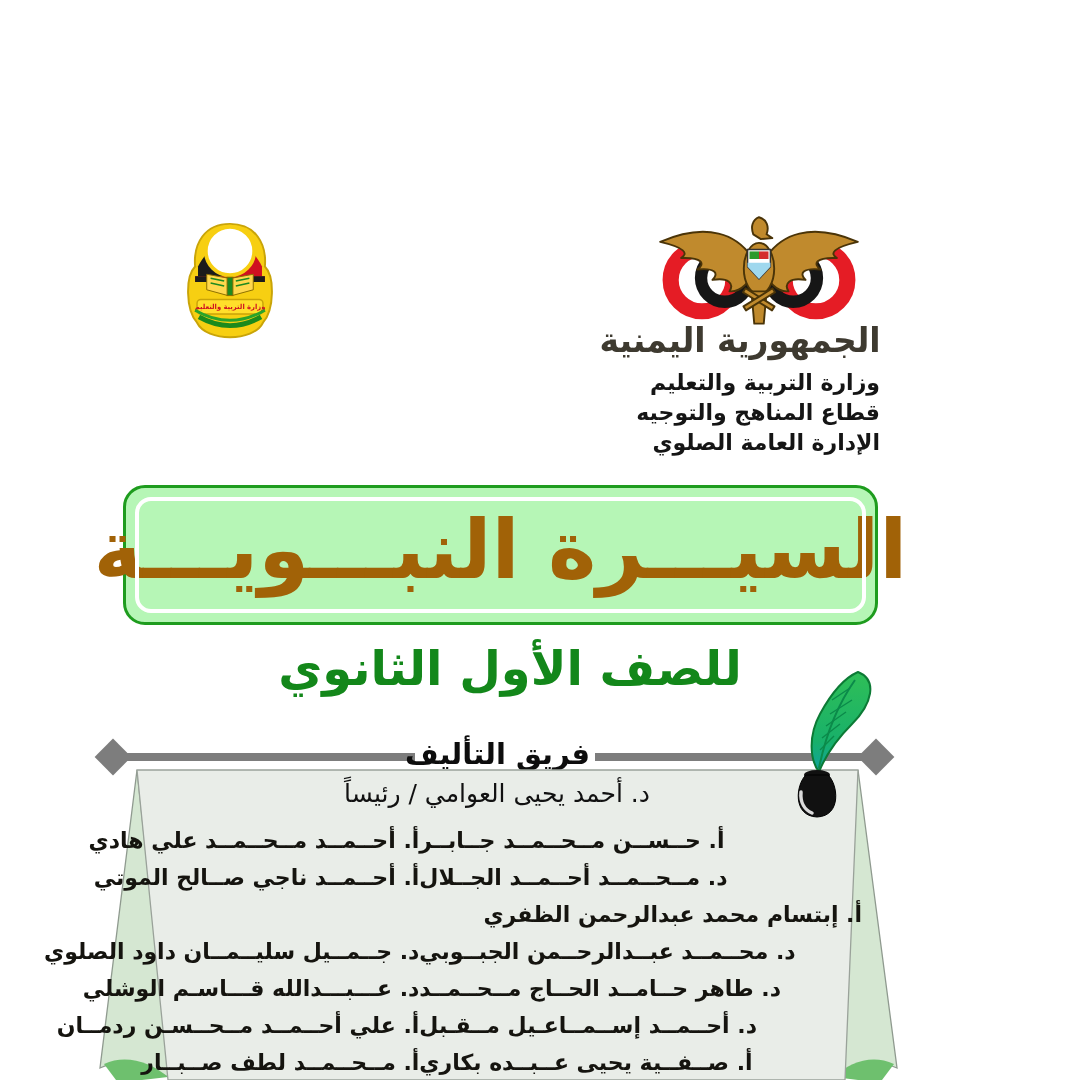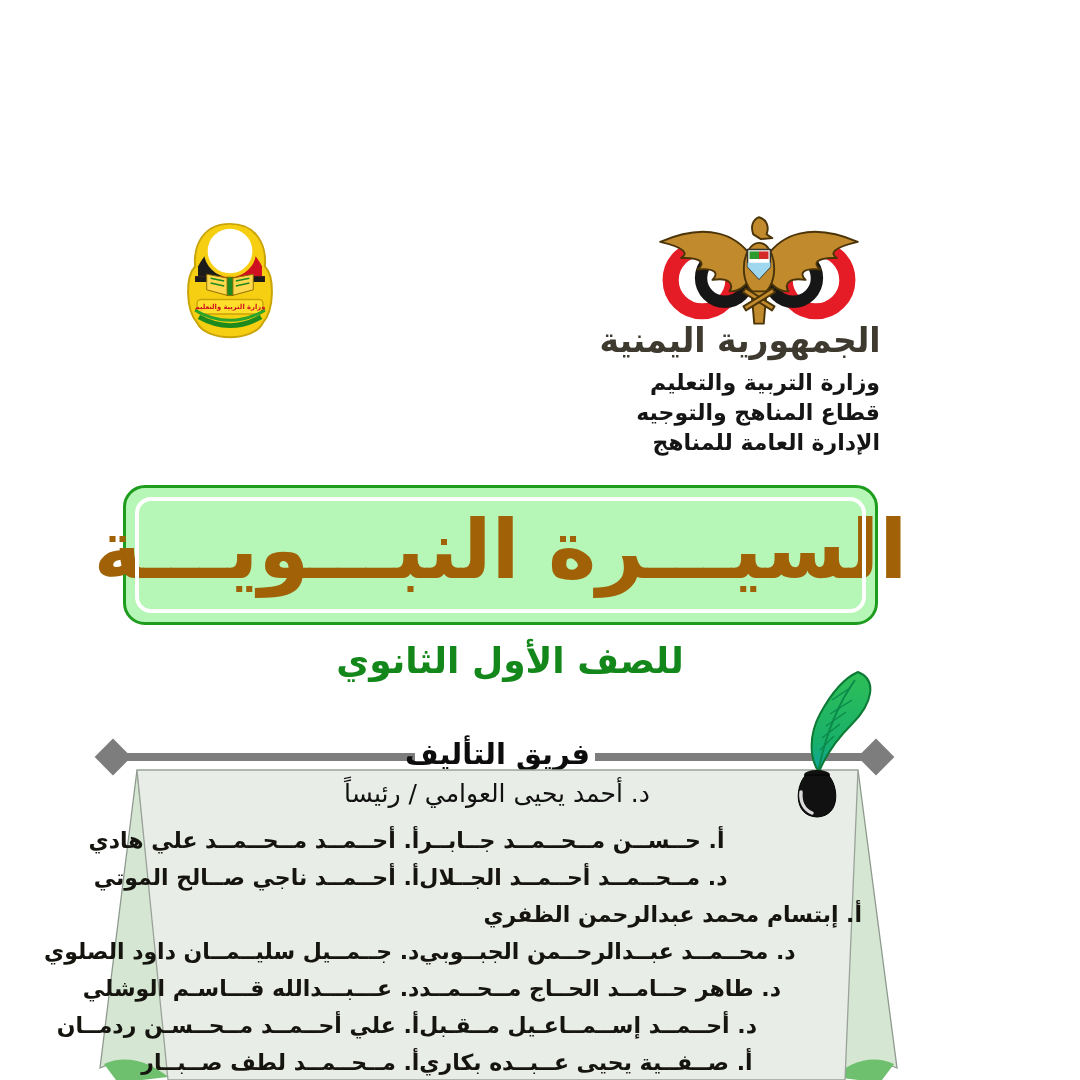--- a/index.html
+++ b/index.html
@@ -36,21 +36,21 @@
   .title-box::before{
     content:"";position:absolute;left:9px;top:9px;right:9px;bottom:9px;
     border:4px solid #ffffff;border-radius:16px;pointer-events:none;
   }
   .title-text{
     direction:rtl;font-size:82px;font-weight:900;color:#a16207;
     white-space:nowrap;line-height:1;padding-bottom:10px;
   }
   .grade{
     left:200px;top:640px;width:620px;text-align:center;direction:rtl;
-    font-size:36px;font-weight:900;color:#13871a;
+    font-size:48px;font-weight:900;color:#13871a;
   }
 
   
   .rule{height:8px;background:#7d7d7d;top:753px;}
   .rule-left{left:113px;width:302px;}
   .rule-right{left:595px;width:281px;}
   .diamond{width:26px;height:26px;background:#7d7d7d;transform:rotate(45deg);top:744px;}
   .diamond-left{left:100px;}
   .diamond-right{left:863px;}
   .team-heading{
@@ -105,21 +105,21 @@
     <path d="M108,56 L132,56 L132,60 L120,73 L108,60 Z" fill="#9fd8ee"></path>
     <path d="M110,44 L120,44 L120,52 L110,52 Z" fill="#2c9a2c"></path>
     <path d="M120,44 L130,44 L130,52 L120,52 Z" fill="#d42a2a"></path>
   </svg>
 
   <div class="abs calligraphy">الجمهورية اليمنية</div>
 
   <div class="abs ministry-block">
     <div>وزارة التربية والتعليم</div>
     <div>قطاع المناهج والتوجيه</div>
-    <div>الإدارة العامة للمناهج</div>
+    <div>الإدارة العامة الصلوي</div>
   </div>
 
   <svg class="abs logo-svg" viewBox="0 0 100 130" aria-hidden="true">
 
     <path d="M50,4 C24,4 12,24 14,48 C4,58 4,92 16,106 C26,126 74,126 84,106 C96,92 96,58 86,48 C88,24 76,4 50,4 Z" fill="#f7cf12" stroke="#c9a408" stroke-width="2"></path>
 
     <path d="M17,48 C24,34 34,26 46,24 L46,58 L17,58 Z" fill="#1b1b1b"></path>
     <path d="M83,48 C76,34 66,26 54,24 L54,58 L83,58 Z" fill="#cf1020"></path>
     <path d="M14,58 L86,58 L86,64 L14,64 Z" fill="#cf1020"></path>
     <path d="M14,58 L30,58 L30,64 L14,64 Z" fill="#1b1b1b"></path>

